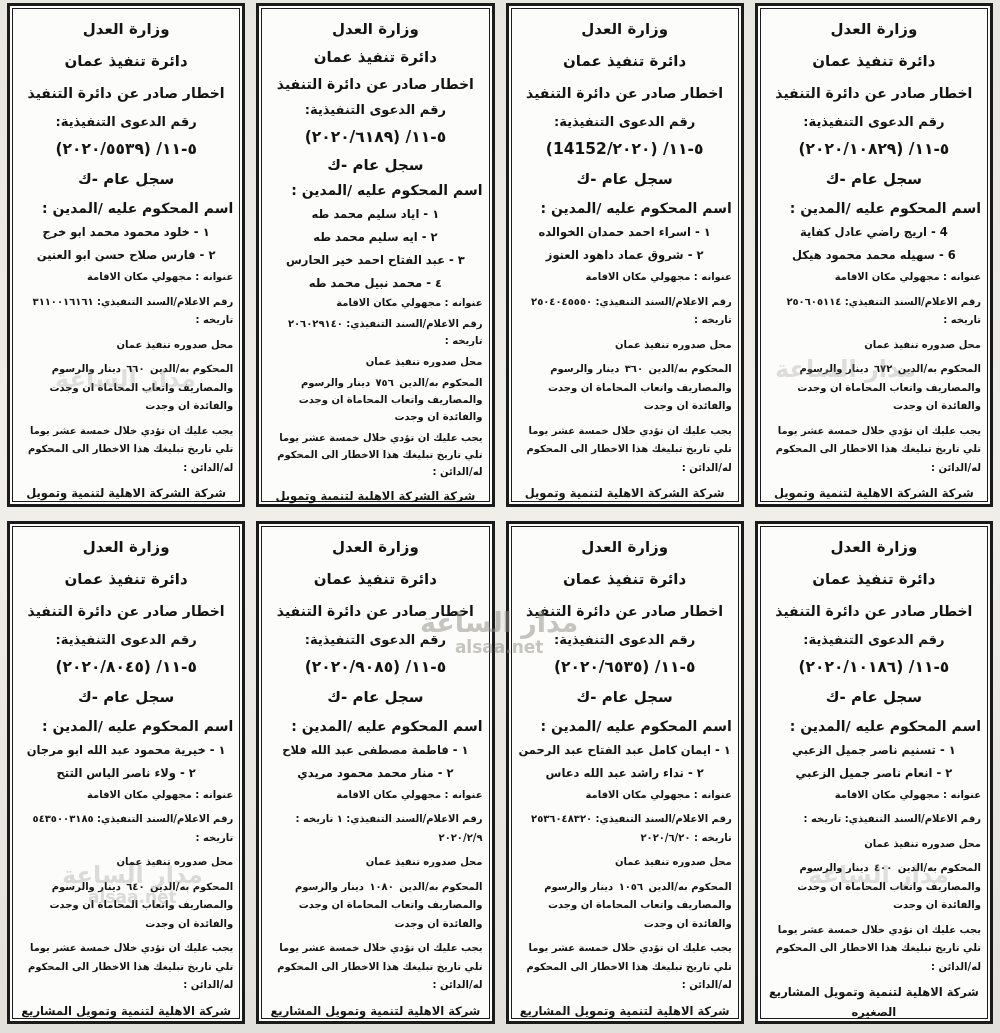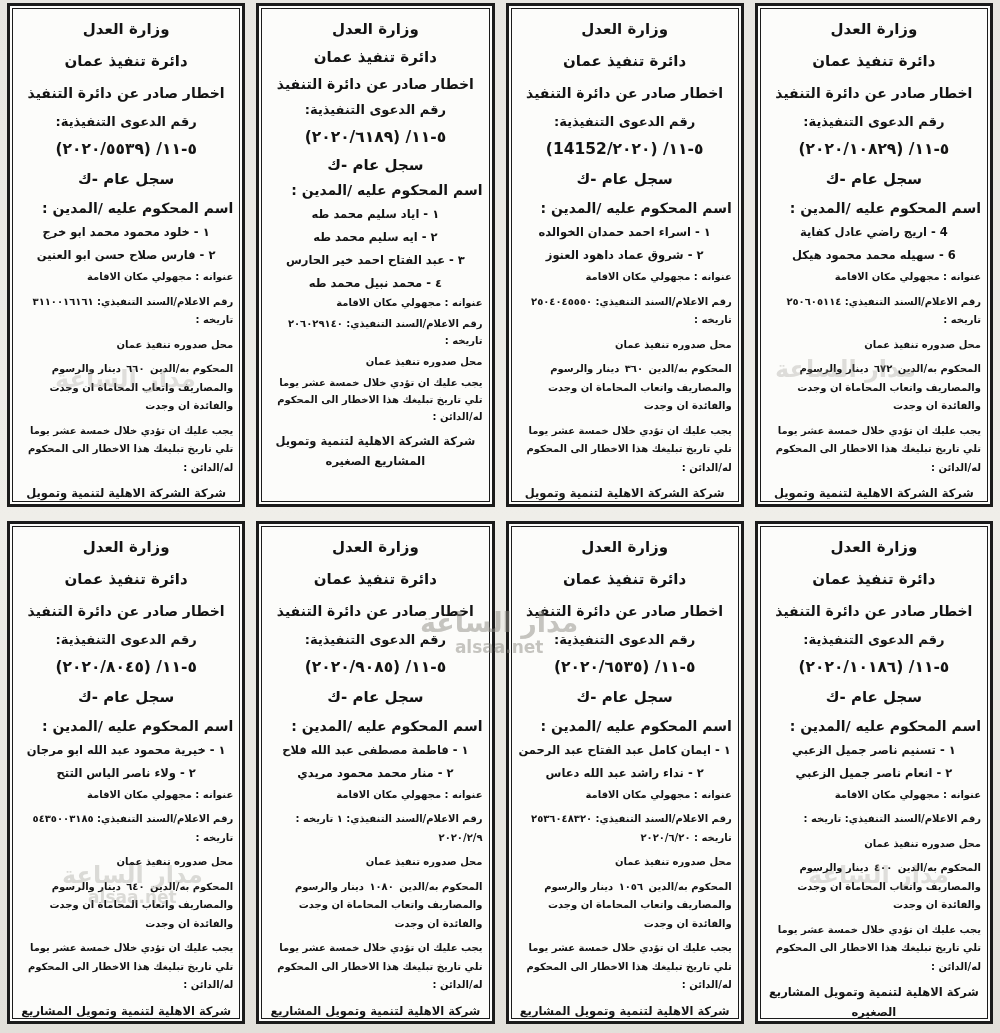--- a/index.html
+++ b/index.html
@@ -152,20 +152,25 @@
       <div class="debtor">٣ - عبد الفتاح احمد خير الحارس</div>
       <div class="debtor">٤ - محمد نبيل محمد طه</div>
       <div class="body-line">عنوانه :  مجهولي مكان الاقامة</div>
       <div class="body-line">
         <span>رقم الاعلام/السند التنفيذي:</span>
         <span>٢٠٦٠٢٩١٤٠</span>
         <span>تاريخه :</span>
         <span></span>
       </div>
       <div class="body-line">محل صدوره  تنفيذ عمان</div>
+      <div class="body-line">
+        <span>المحكوم به/الدين</span>
+        <span class="amount">٧٥٦</span>
+        <span>دينار والرسوم والمصاريف واتعاب المحاماة ان وجدت والفائدة ان وجدت</span>
+      </div>
       <div class="body-line">يجب عليك ان تؤدي خلال  خمسة عشر  يوما تلي تاريخ تبليغك هذا الاخطار الى المحكوم له/الدائن :</div>
       <div class="creditor">شركة الشركة الاهلية لتنمية وتمويل المشاريع الصغيره</div>
 
     </article>
 
     <article class="notice">
       <div class="h1">وزارة العدل</div>
       <div class="h2">دائرة تنفيذ عمان</div>
       <div class="h3">اخطار صادر عن دائرة التنفيذ</div>
       <div class="case-label">رقم الدعوى التنفيذية:</div>

